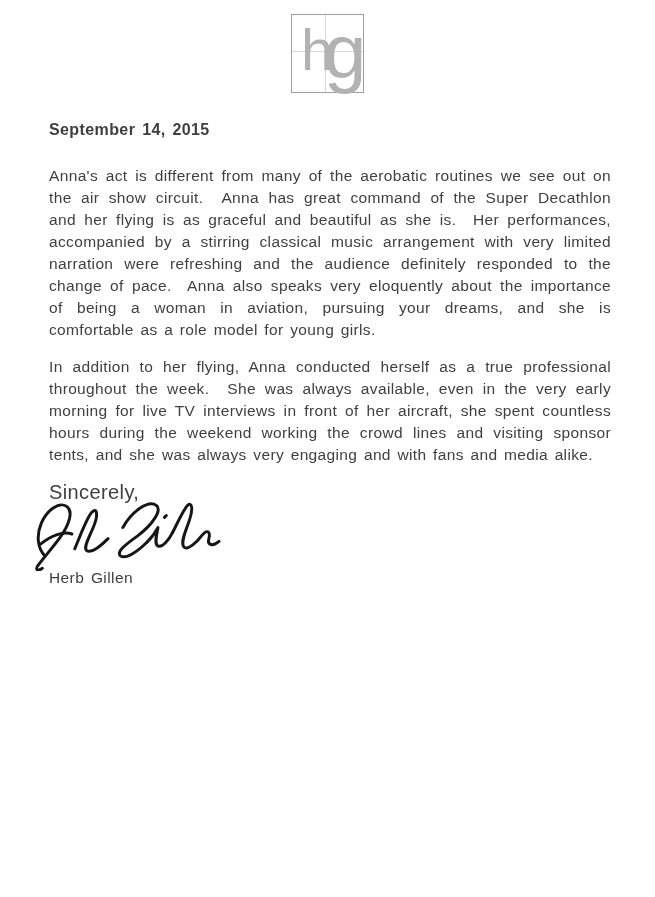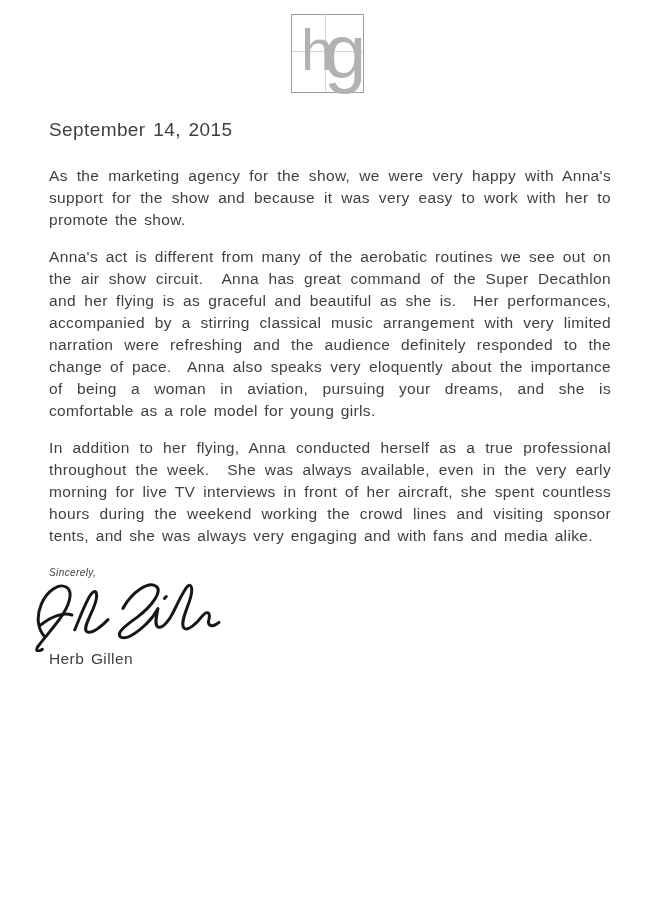--- a/index.html
+++ b/index.html
@@ -57,49 +57,49 @@
     line-height: 1;
     font-weight: 400;
     color: #b2b2b2;
   }
   
   .letter {
     padding: 0 44px 0 49px;
   }
   .date {
     margin: 26px 0 0 0;
-    font-size: 19px;
+    font-size: 16px;
     line-height: 22px;
     letter-spacing: 0.4px;
     word-spacing: 2px;
+    font-weight: bold;
   }
   .salutation {
     margin: 16px 0 0 0;
     font-size: 15.5px;
     line-height: 22px;
     letter-spacing: 0.4px;
     word-spacing: 2px;
   }
   .para {
     margin: 0 0 15px 0;
     font-size: 15.5px;
     line-height: 22px;
     letter-spacing: 0.35px;
     word-spacing: 2px;
     text-align: justify;
     white-space: pre-wrap;
   }
   .paragraphs { margin-top: 24px; }
   .closing {
     margin: 4px 0 0 0;
-    font-size: 10px;
+    font-size: 20px;
     line-height: 22px;
     letter-spacing: 0.4px;
     word-spacing: 2px;
-    font-style: italic;
   }
   .signature {
     display: block;
     margin: -6px 0 0 -20px;
   }
   .signer-name {
     margin: -4px 0 0 0;
     font-size: 15.5px;
     line-height: 22px;
     letter-spacing: 0.4px;
@@ -116,21 +116,20 @@
     <div class="logo-line-v"></div>
     <div class="logo-line-h"></div>
     <span class="logo-h">h</span>
     <span class="logo-g">g</span>
   </div>
 
   <div class="letter">
     <div class="date">September 14, 2015</div>
 
     <div class="paragraphs">
-      <p class="para">As the marketing agency for the show, we were very happy with Anna's support for the show and because it was very easy to work with her to promote the show.</p>
       <p class="para">Anna's act is different from many of the aerobatic routines we see out on the air show circuit.  Anna has great command of the Super Decathlon and her flying is as graceful and beautiful as she is.  Her performances, accompanied by a stirring classical music arrangement with very limited narration were refreshing and the audience definitely responded to the change of pace.  Anna also speaks very eloquently about the importance of being a woman in aviation, pursuing your dreams, and she is comfortable as a role model for young girls.</p>
       <p class="para">In addition to her flying, Anna conducted herself as a true professional throughout the week.  She was always available, even in the very early morning for live TV interviews in front of her aircraft, she spent countless hours during the weekend working the crowd lines and visiting sponsor tents, and she was always very engaging and with fans and media alike.</p>
     </div>
 
     <div class="closing">Sincerely,</div>
 
     <svg class="signature" width="196" height="74" viewBox="0 0 205 80" fill="none" stroke="#161616" stroke-width="3.2" stroke-linecap="round" stroke-linejoin="round">
       <path d="M 14 64 C 6 56 4 42 10 28 C 16 14 29 5 37 10 C 45 15 40 30 30 44 C 22 55 13 65 7 73 C 3 78 5 81 11 77"></path>
       <path d="M 9 51 C 21 41 34 37 43 40"></path>
       <path d="M 46 56 C 52 42 58 25 64 17 C 70 10 72 19 66 33 C 61 45 55 55 59 58 C 64 61 74 53 82 45"></path>

